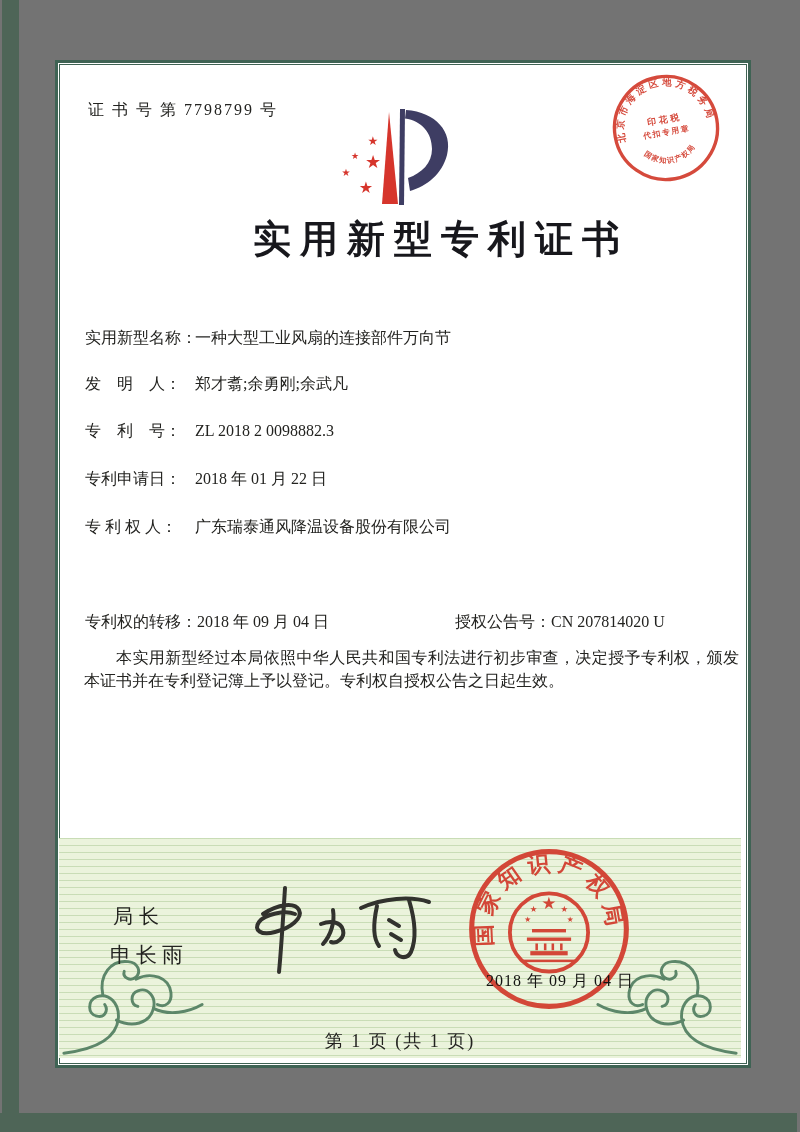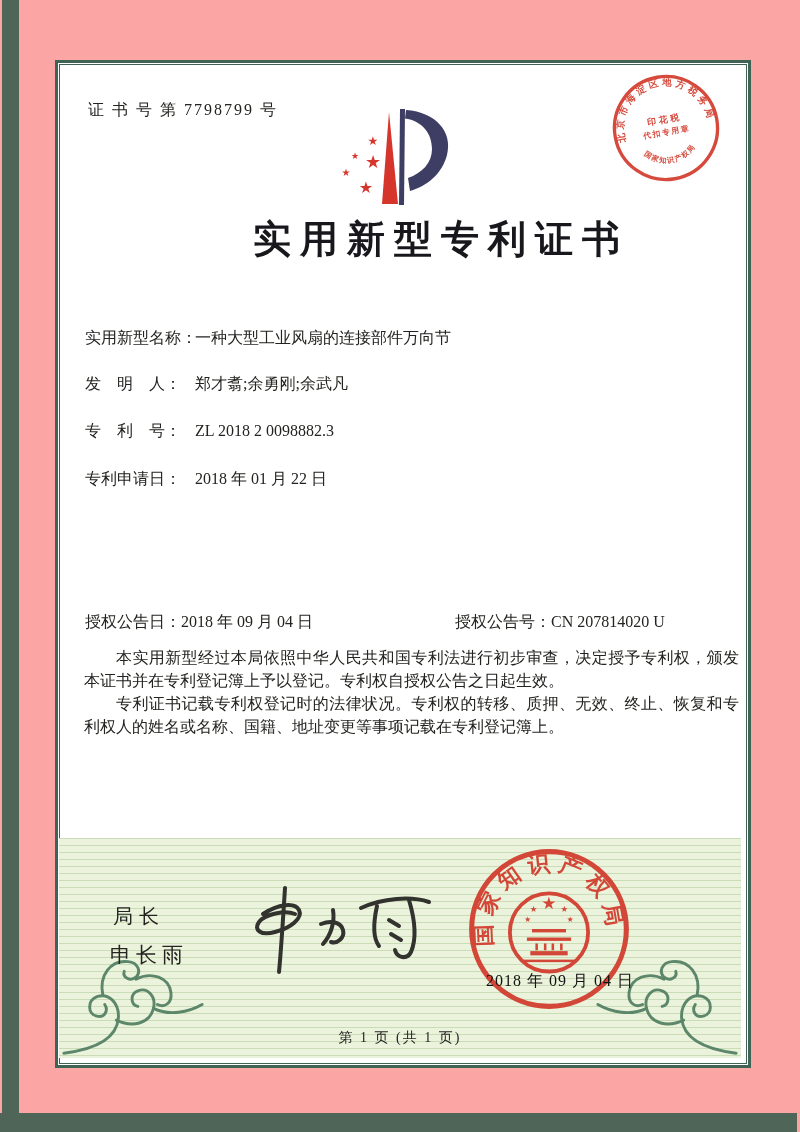--- a/index.html
+++ b/index.html
@@ -1,17 +1,17 @@
 <!DOCTYPE html>
 <html><head>
 <meta charset="utf-8">
 <style>
   html,body{margin:0;padding:0;background:#e9e9e6;}
   .page{
-    position:relative;width:800px;height:1132px;background:#fca5a5;
+    position:relative;width:800px;height:1132px;background:#737373;
     font-family:"Liberation Serif","DejaVu Serif",serif;color:#232320;overflow:hidden;
   }
   .edge-strip{position:absolute;left:2px;top:0;width:17px;height:1132px;background:#4e6557;}
   .edge-band{position:absolute;left:0;top:1113px;width:797px;height:19px;background:#4e6557;}
   .frame{position:absolute;left:55px;top:60px;width:690px;height:1002px;border:3px solid #3f6354;background:#fff;}
   .frame-inner{position:absolute;inset:1px;border:1px solid #3f6354;}
   .cert-no{position:absolute;left:88px;top:100px;font-size:16px;letter-spacing:2px;z-index:3;}
   .logo{position:absolute;left:332px;top:106px;width:126px;height:102px;z-index:3;}
   .title{position:absolute;left:55px;top:214px;width:690px;text-align:center;
     font-size:38px;font-weight:600;letter-spacing:9px;color:#17171c;z-index:3;padding-left:41px;}
@@ -25,21 +25,21 @@
     background:#ebf3dc;
     background-image:repeating-linear-gradient(180deg,rgba(122,168,94,.30) 0 1px,rgba(122,168,94,0) 1px 7px);}
   .signoff-pos{position:absolute;left:113px;top:903px;font-size:20px;letter-spacing:6px;z-index:4;}
   .signoff-name{position:absolute;left:110px;top:941px;font-size:21px;letter-spacing:5px;z-index:4;}
   .signature{position:absolute;left:233px;top:880px;width:210px;height:100px;z-index:4;}
   .office-seal{position:absolute;left:464px;top:844px;width:170px;height:170px;z-index:5;opacity:.93;}
   .seal-date{position:absolute;left:486px;top:971px;font-size:16px;letter-spacing:1px;color:#141412;
     z-index:6;white-space:nowrap;}
   .tax-seal{position:absolute;left:610px;top:72px;width:112px;height:112px;z-index:5;opacity:.92;
     transform:rotate(-10deg);}
-  .footer{position:absolute;left:55px;top:1029px;width:690px;text-align:center;font-size:14px;
+  .footer{position:absolute;left:55px;top:1029px;width:690px;text-align:center;font-size:18px;
     letter-spacing:2px;z-index:4;}
   .flourish{position:absolute;width:150px;height:112px;z-index:2;}
   .flourish.left{left:58px;top:948px;}
   .flourish.right{left:592px;top:948px;transform:scaleX(-1);}
 </style>
 </head>
 <body>
 
 <div class="page">
 
@@ -97,31 +97,34 @@
     <span class="fvalue">郑才翥;余勇刚;余武凡</span>
   </div>
   <div class="field" style="top:421px">
     <span class="flabel">专　利　号：</span>
     <span class="fvalue">ZL 2018 2 0098882.3</span>
   </div>
   <div class="field" style="top:469px">
     <span class="flabel">专利申请日：</span>
     <span class="fvalue">2018 年 01 月 22 日</span>
   </div>
+  <div class="field" style="top:517px">
+    <span class="flabel">专 利 权 人：</span>
+    <span class="fvalue">广东瑞泰通风降温设备股份有限公司</span>
+  </div>
 
   <div class="field" style="top:612px">
-    <span>授权公告日：</span><span>2018 年 09 月 04 日</span>
+    <span>专利权的转移：</span><span>2018 年 09 月 04 日</span>
     <span class="grant-right">
       <span>授权公告号：</span><span>CN 207814020 U</span>
     </span>
   </div>
 
   <div class="paras">
     <p>本实用新型经过本局依照中华人民共和国专利法进行初步审查，决定授予专利权，颁发本证书并在专利登记簿上予以登记。专利权自授权公告之日起生效。</p>
-    <p>专利证书记载专利权登记时的法律状况。专利权的转移、质押、无效、终止、恢复和专利权人的姓名或名称、国籍、地址变更等事项记载在专利登记簿上。</p>
   </div>
 
   <div class="signoff-pos">局长</div>
   <div class="signoff-name">申长雨</div>
 
   <svg class="signature" viewBox="0 0 210 100">
     <g fill="none" stroke="#32322e" stroke-width="4" stroke-linecap="round" stroke-linejoin="round">
       <path d="M30,34 C45,24 62,22 66,30 C70,38 58,48 42,52 C28,56 20,50 26,42 C32,34 52,30 62,34"></path>
       <path d="M52,8 C50,40 48,72 46,92"></path>
       <path d="M100,30 C102,42 98,55 90,64"></path>

